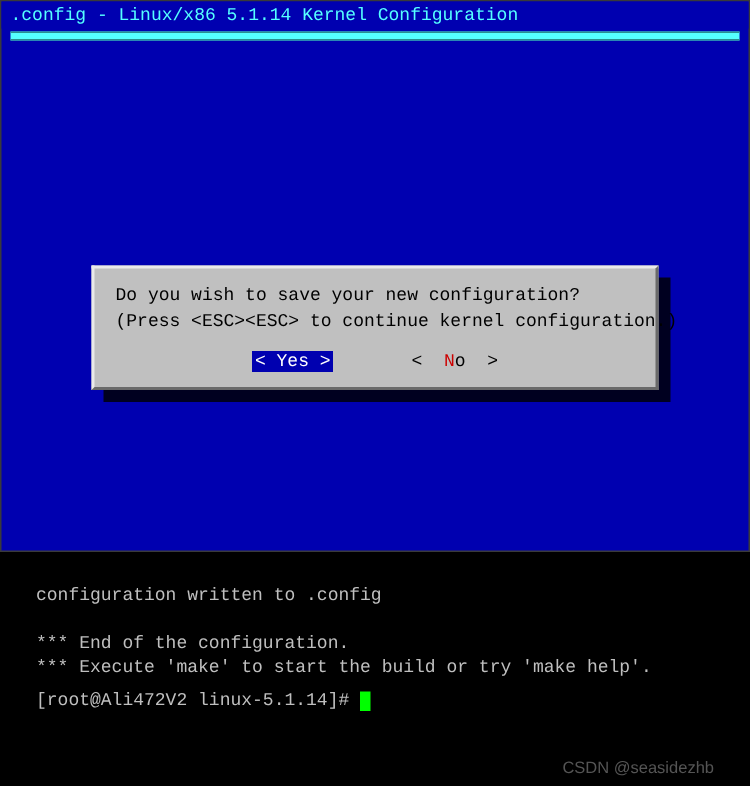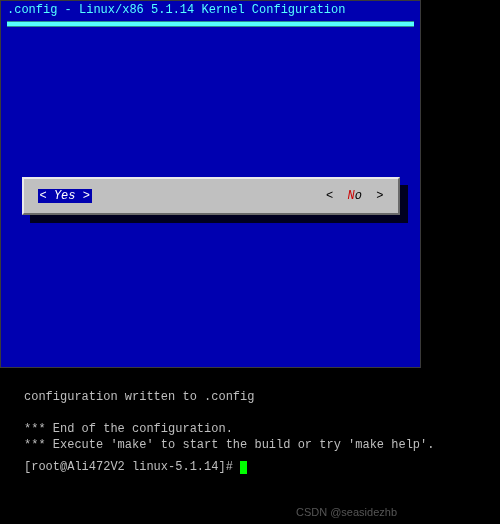--- a/index.html
+++ b/index.html
@@ -5,21 +5,21 @@
   * { margin: 0; padding: 0; box-sizing: border-box; }
   html, body { width: 500px; height: 524px; overflow: hidden; }
   body {
     font-family: "Courier New", monospace;
     font-size: 12px;
     background: #000;
     color: #bfbfbf;
     position: relative;
   }
   .screen {
-    width: 421px;
+    width: 500px;
     height: 524px;
     display: flex;
     flex-direction: column;
   }
   .blue-area {
     background: #0000b0;
     height: 430px;
     position: relative;
     border: 1px solid #3a3a3a;
   }
@@ -61,24 +61,23 @@
     padding: 10px 14px 8px 14px;
   }
   .dialog-text {
     white-space: pre;
     line-height: 1.45;
     margin-bottom: 10px;
     color: #000;
   }
   .button-row {
     display: flex;
-    justify-content: space-between;
+    justify-content: center;
     gap: 52px;
     padding-bottom: 2px;
-    font-style: italic;
   }
   .btn {
     font-family: inherit;
     font-size: 12px;
     white-space: pre;
   }
   .btn-yes {
     background: #0000b0;
     color: #fff;
     padding: 0 2px;
@@ -123,20 +122,22 @@
 
 <div class="screen">
 
   <div class="blue-area">
     <div class="title-bar">.config - Linux/x86 5.1.14 Kernel Configuration</div>
     <div class="sep-bar"></div>
 
     <div class="dialog-wrap">
       <div class="dialog-shadow"></div>
       <div class="dialog">
+        <div class="dialog-text"><span>Do you wish to save your new configuration?</span>
+<span>(Press &lt;ESC&gt;&lt;ESC&gt; to continue kernel configuration.)</span></div>
         <div class="button-row">
           <span class="btn btn-yes"><span>&lt; </span><span class="hotkey">Y</span><span>es &gt;</span></span>
           <span class="btn btn-no"><span>&lt;  </span><span class="hotkey">N</span><span>o  &gt;</span></span>
         </div>
       </div>
     </div>
   </div>
 
   <div class="terminal">
 <span>configuration written to .config</span>

